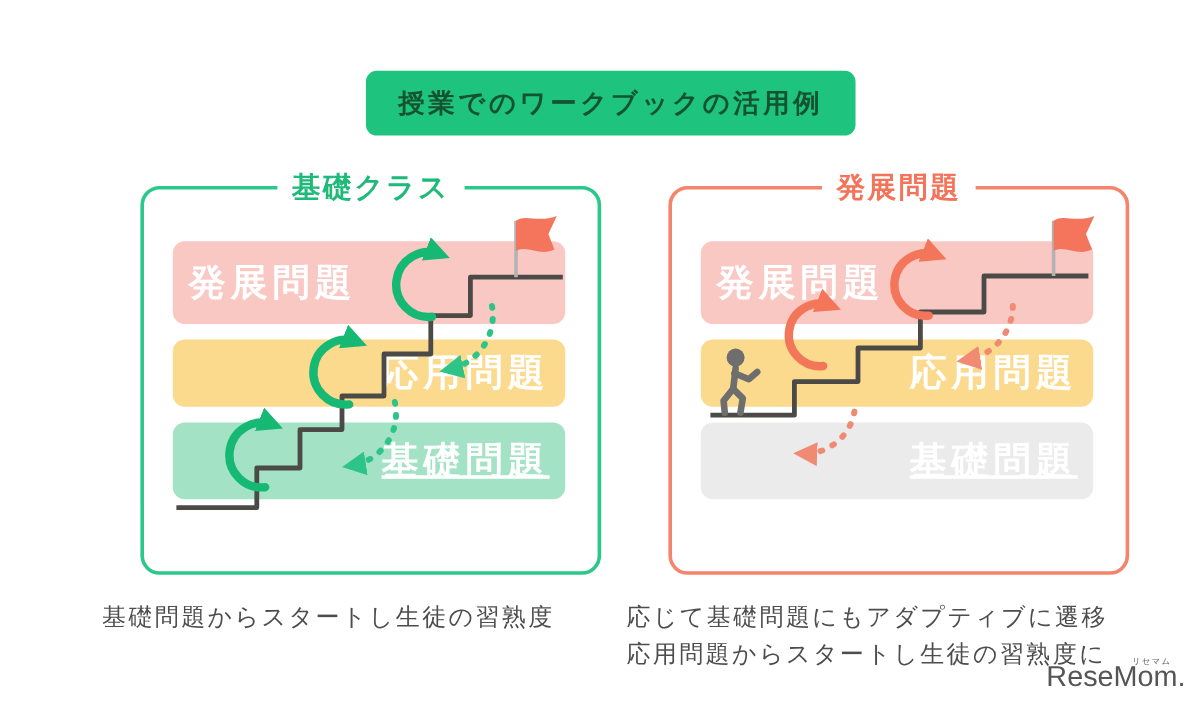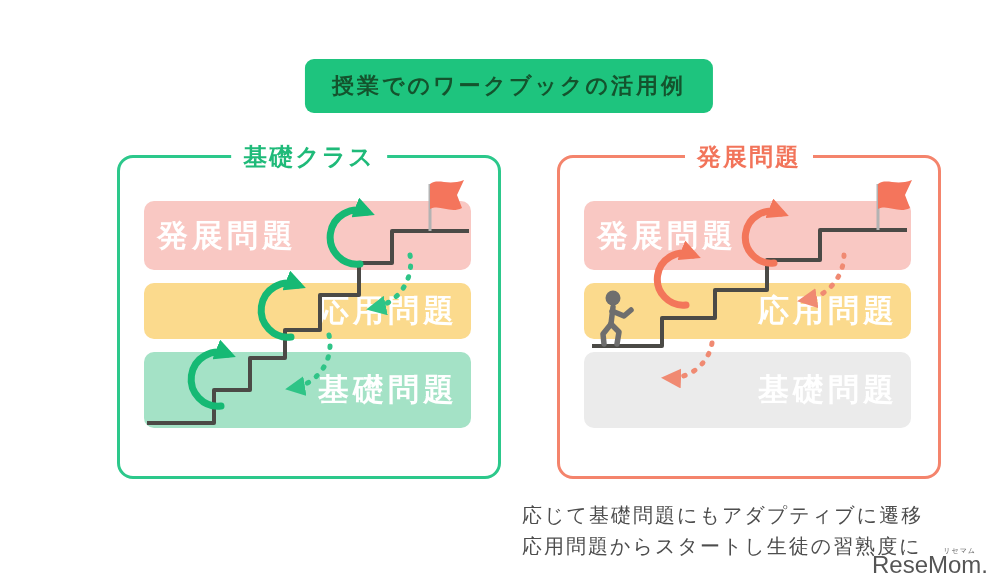--- a/index.html
+++ b/index.html
@@ -22,21 +22,21 @@
     background:#ffffff;padding:0 12px;font-size:24px;font-weight:bold;
     letter-spacing:2px;white-space:nowrap;line-height:30px;
   }
   .panel-basic .panel-title{color:#1fba79;}
   .panel-advanced .panel-title{color:#f2745a;}
   .bands{position:absolute;left:24px;right:27px;top:43px;display:flex;flex-direction:column;gap:13px;}
   .band{
     border-radius:10px;display:flex;align-items:center;
     font-size:31px;font-weight:bold;color:#ffffff;letter-spacing:4px;padding:0 13px;
   }
-  .band.h1{height:69px;}.band.h2{height:56px;}.band.h3{height:76px;}
+  .band.h1{height:69px;}.band.h2{height:56px;}.band.h3{height:64px;text-decoration:underline;}
   .band.align-left{justify-content:flex-start;}
   .band.align-right{justify-content:flex-end;}
   .bg-pink{background:#f9c8c3;}
   .bg-yellow{background:#fbda8d;}
   .bg-mint{background:#a4e2c6;}
   .bg-gray{background:#ebebeb;}
   .overlay{position:absolute;left:0;top:0;width:378px;height:318px;pointer-events:none;}
   
   .caption{position:absolute;top:500px;font-size:20px;line-height:31px;letter-spacing:2px;color:#4d4d4d;}
   .caption-left{left:85px;width:420px;}
@@ -132,20 +132,21 @@
 
       <path d="M126 147 A26 26 0 1 1 133 97" fill="none" stroke="#f3765a" stroke-width="7" stroke-linecap="round" marker-end="url(#ah-o)"></path>
       <path d="M214 105 A26 26 0 1 1 221 55" fill="none" stroke="#f3765a" stroke-width="7" stroke-linecap="round" marker-end="url(#ah-o)"></path>
 
       <path d="M284 97 A46 46 0 0 1 245 142" fill="none" stroke="#f08a72" stroke-width="5" stroke-linecap="round" stroke-dasharray="1.5 9.5" marker-end="url(#ah-od)"></path>
       <path d="M152 185 A42 42 0 0 1 109 220" fill="none" stroke="#f08a72" stroke-width="5" stroke-linecap="round" stroke-dasharray="1.5 9.5" marker-end="url(#ah-od)"></path>
     </svg>
   </section>
 
   <div class="caption caption-left">
+    <div>基礎問題からスタートし生徒の習熟度</div>
   </div>
   <div class="caption caption-right">
     <div>応じて基礎問題にもアダプティブに遷移</div>
     <div>応用問題からスタートし生徒の習熟度に</div>
   </div>
 
   <div class="watermark">
     <span class="wm-ruby">リセマム</span>
     <span class="wm-text">ReseMom.</span>
   </div>

